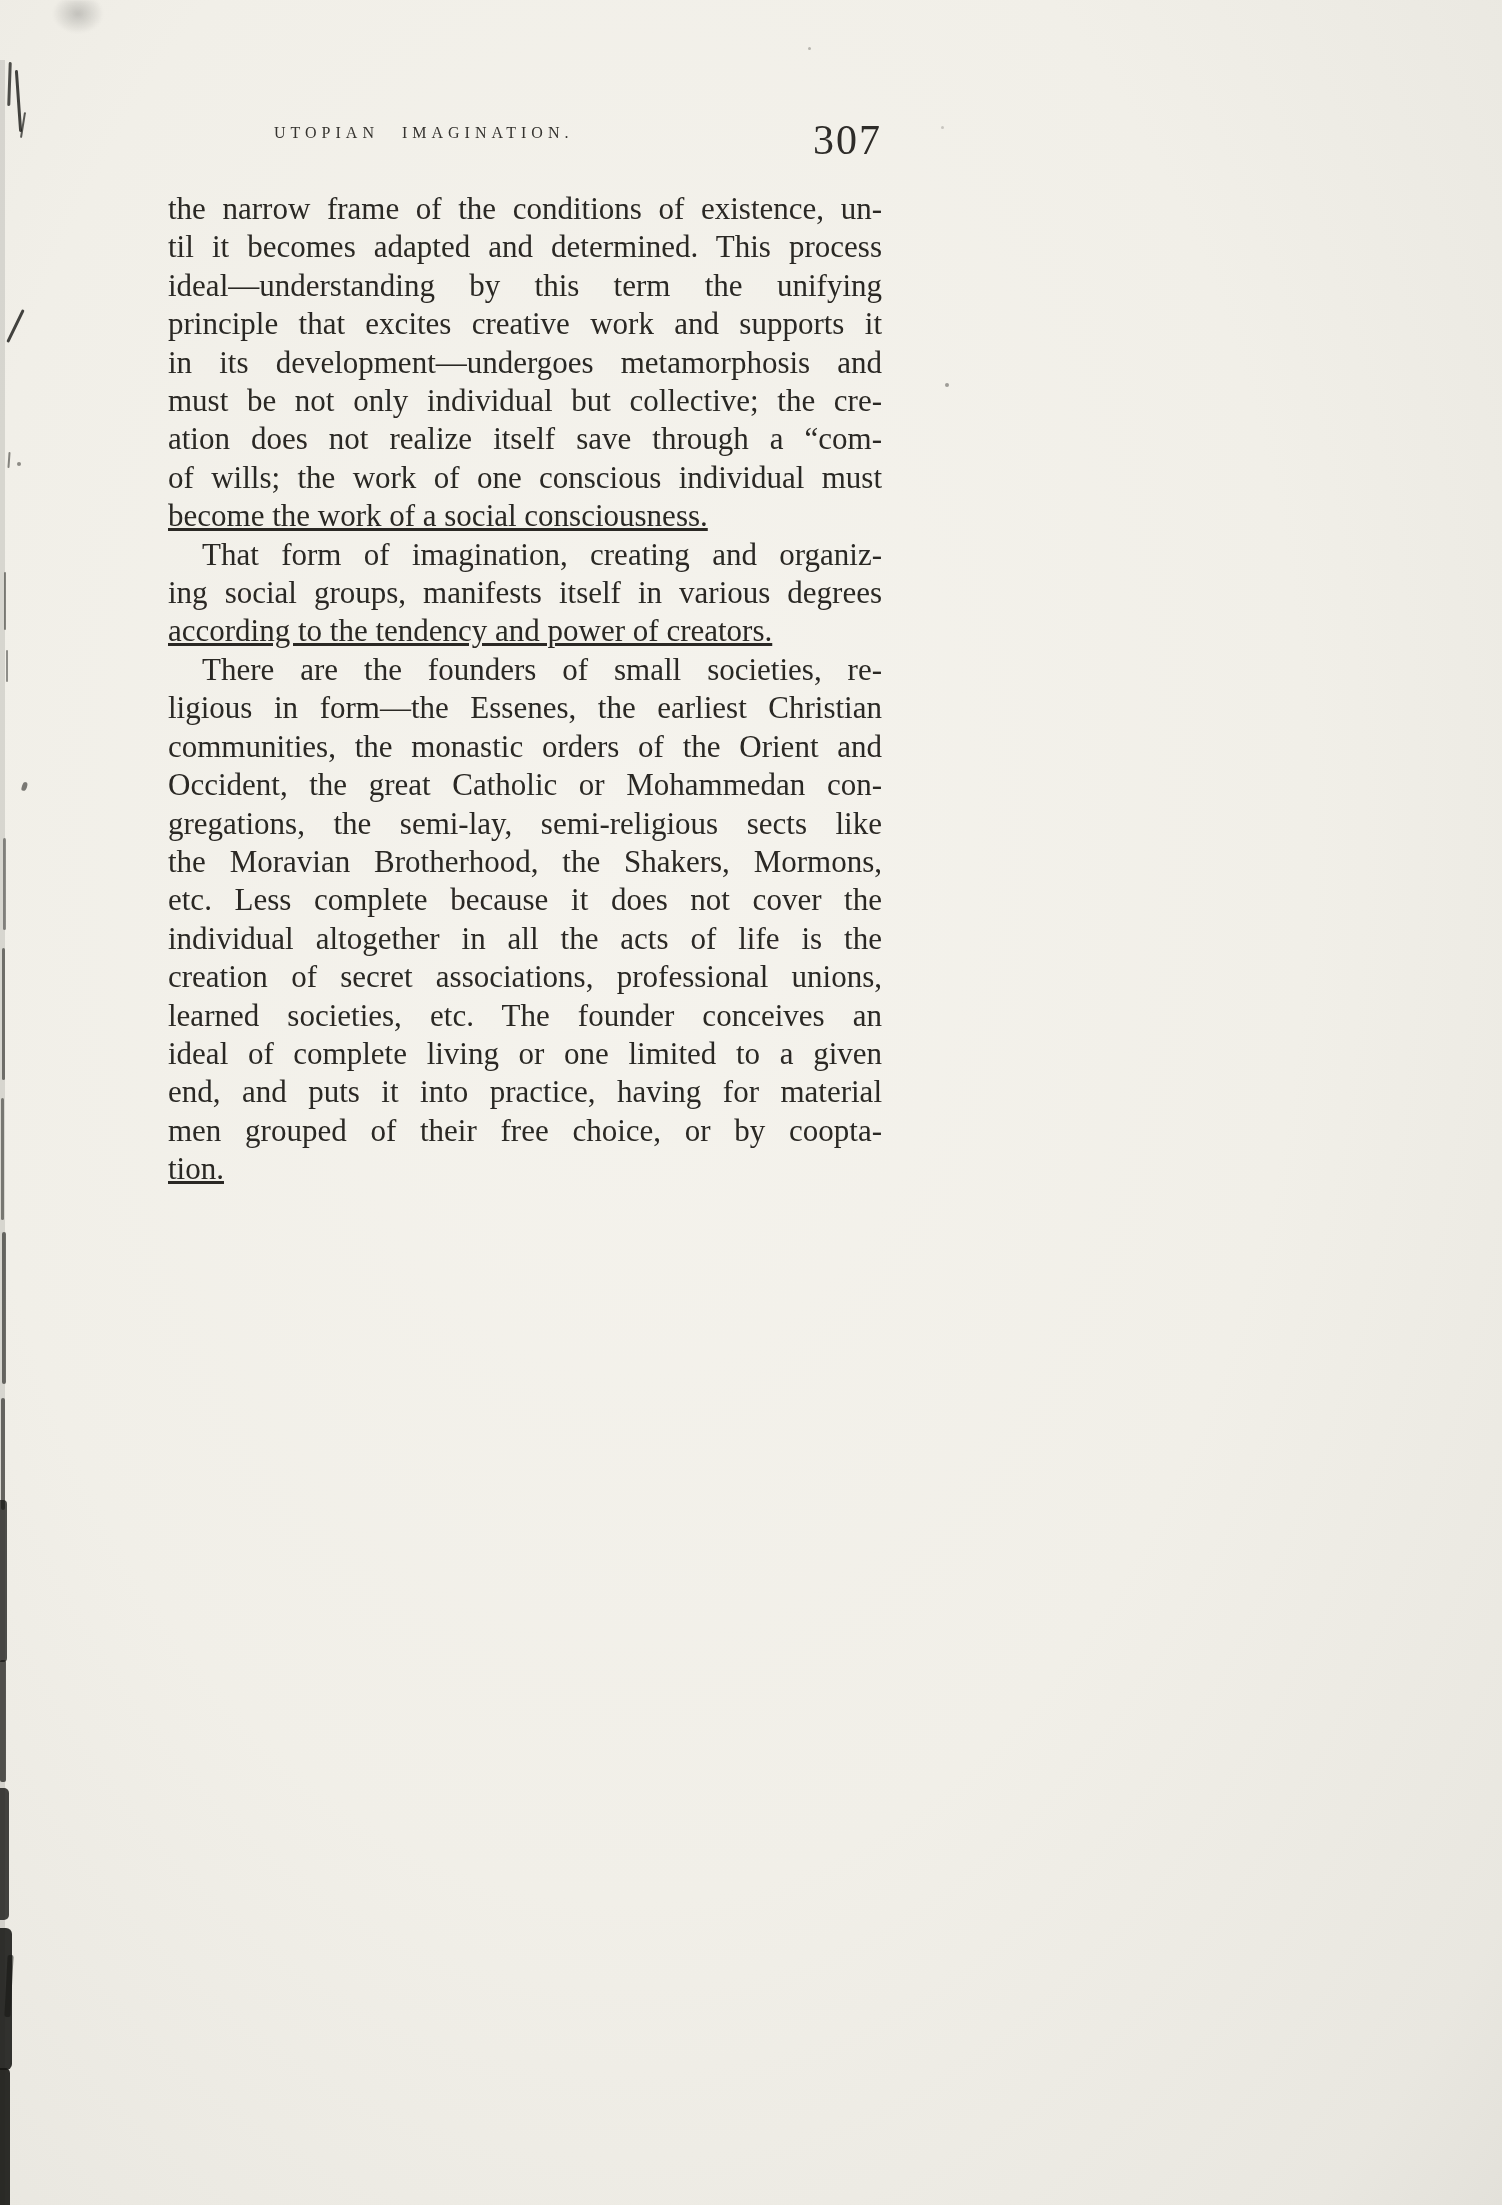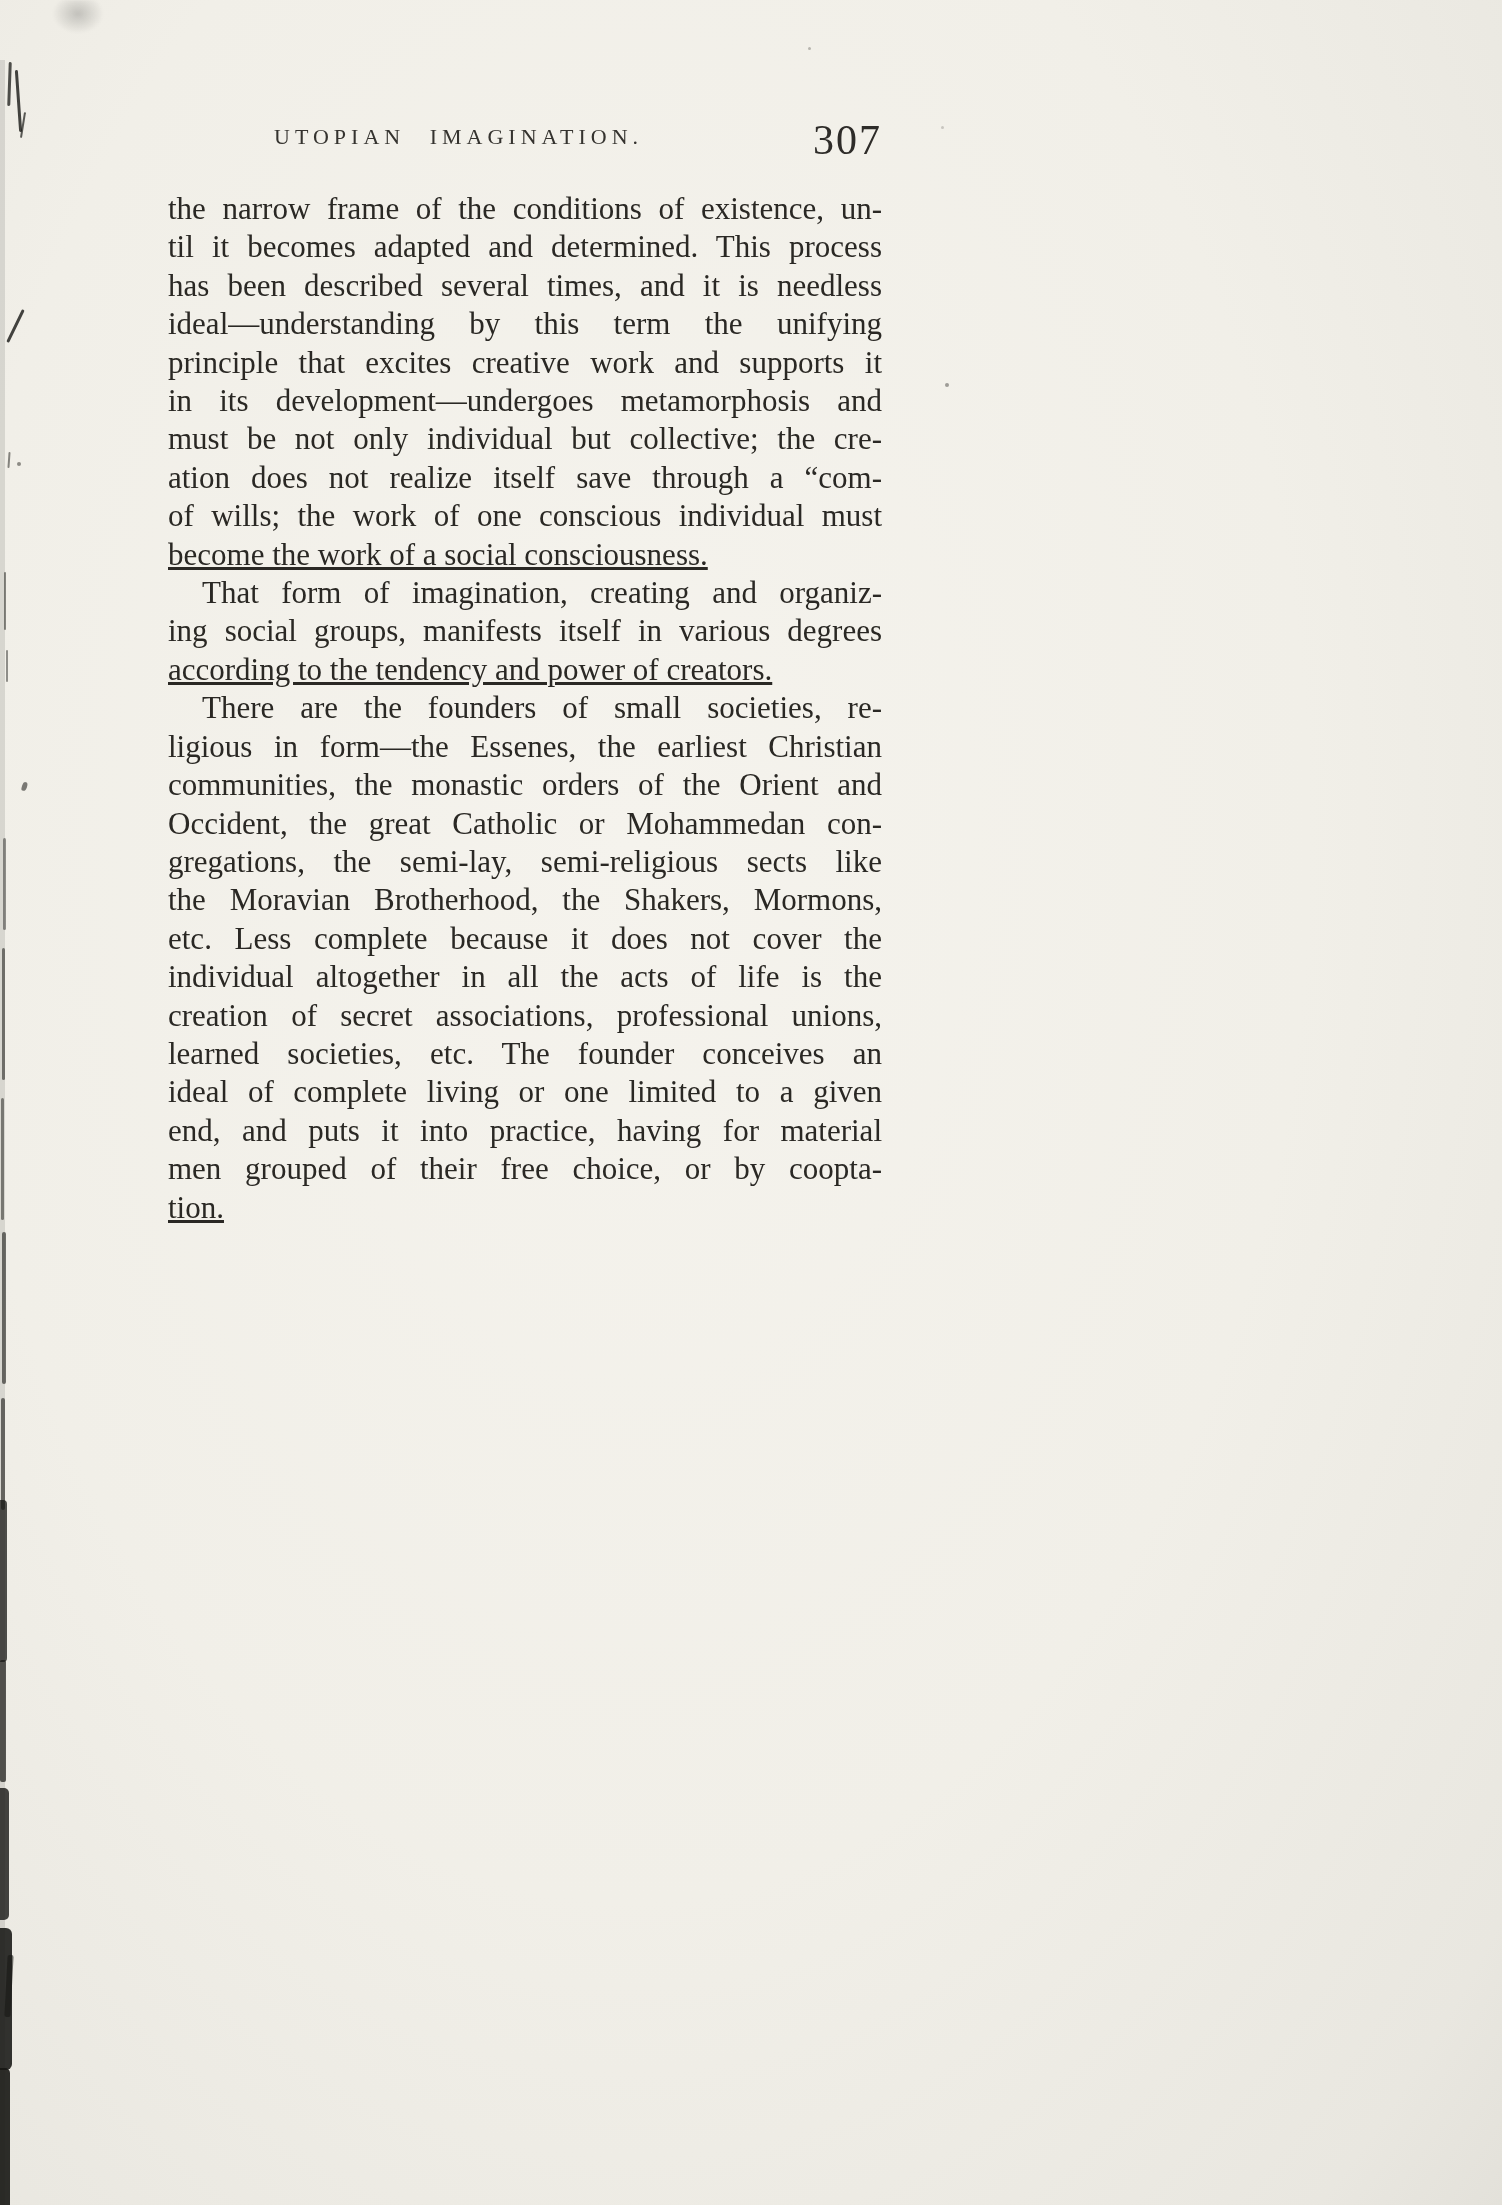--- a/index.html
+++ b/index.html
@@ -12,21 +12,21 @@
   }
   .page {
     position:absolute; inset:0;
     background: radial-gradient(ellipse at 42% 38%, #f5f3ed 0%, #f1efe8 55%, #e9e7e0 90%, #e3e1da 100%);
   }
   .header {
     position:absolute; top:116px; left:168px; width:714px; height:44px;
   }
   .header-title {
     position:absolute; left:106px; top:8px;
-    font-size:22px; letter-spacing:5px; word-spacing:14px;
+    font-size:16px; letter-spacing:5px; word-spacing:14px;
     color:#35332f;
   }
   .page-number {
     position:absolute; right:0px; top:0px;
     font-size:42px; letter-spacing:2px; color:#2e2c29;
   }
   .text-block {
     position:absolute; top:190px; left:168px; width:714px;
     font-size:31px; line-height:38.4px; color:#2a2824;
   }
@@ -91,21 +91,20 @@
 
   <div class="header">
     <span class="header-title">UTOPIAN IMAGINATION.</span>
     <span class="page-number">307</span>
   </div>
 
   <div class="text-block">
       <div class="paragraph">
         <div class="line">the narrow frame of the conditions of existence, un-</div>
         <div class="line">til it becomes adapted and determined.  This process</div>
-        <div class="line">has been described several times, and it is needless</div>
         <div class="line">ideal—understanding by this term the unifying</div>
         <div class="line">principle that excites creative work and supports it</div>
         <div class="line">in its development—undergoes metamorphosis and</div>
         <div class="line">must be not only individual but collective; the cre-</div>
         <div class="line">ation does not realize itself save through a “com-</div>
         <div class="line">of wills; the work of one conscious individual must</div>
         <div class="line flush">become the work of a social consciousness.</div>
       </div>
       <div class="paragraph">
         <div class="line indent">That form of imagination, creating and organiz-</div>

